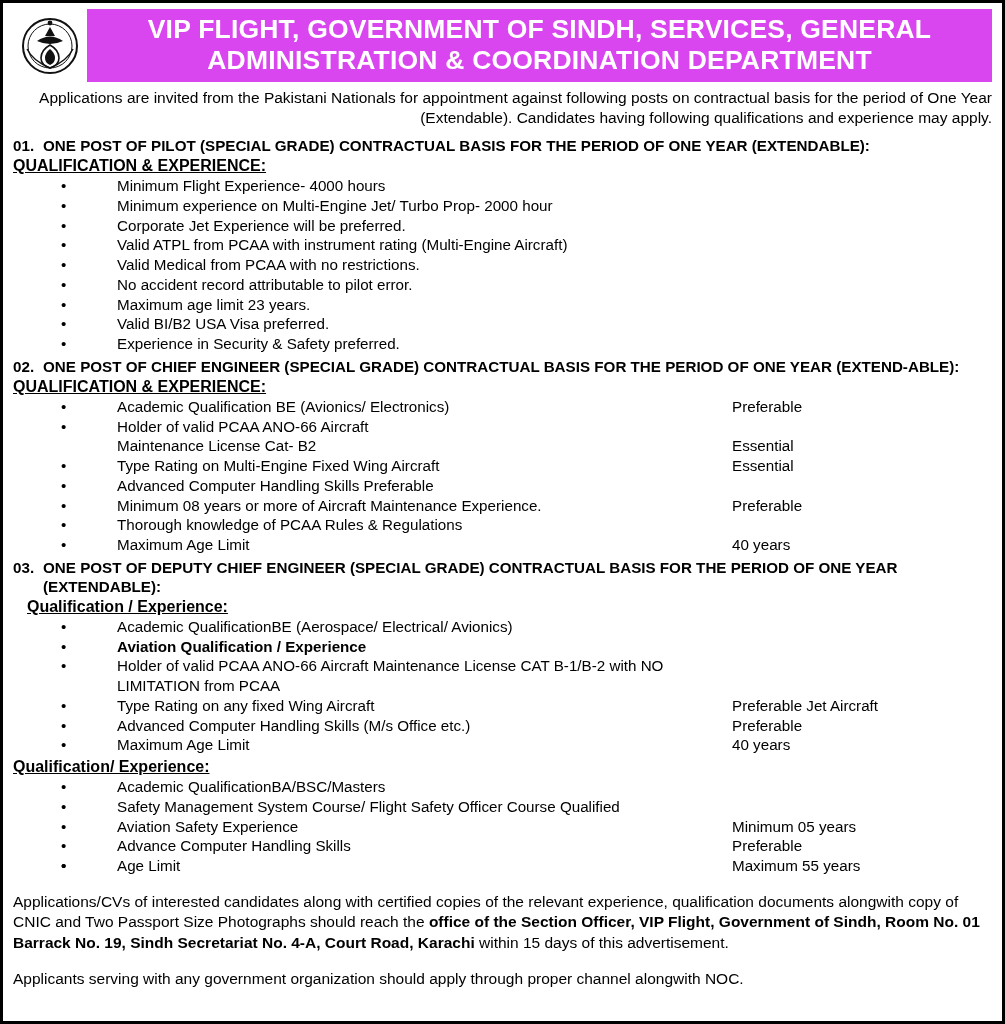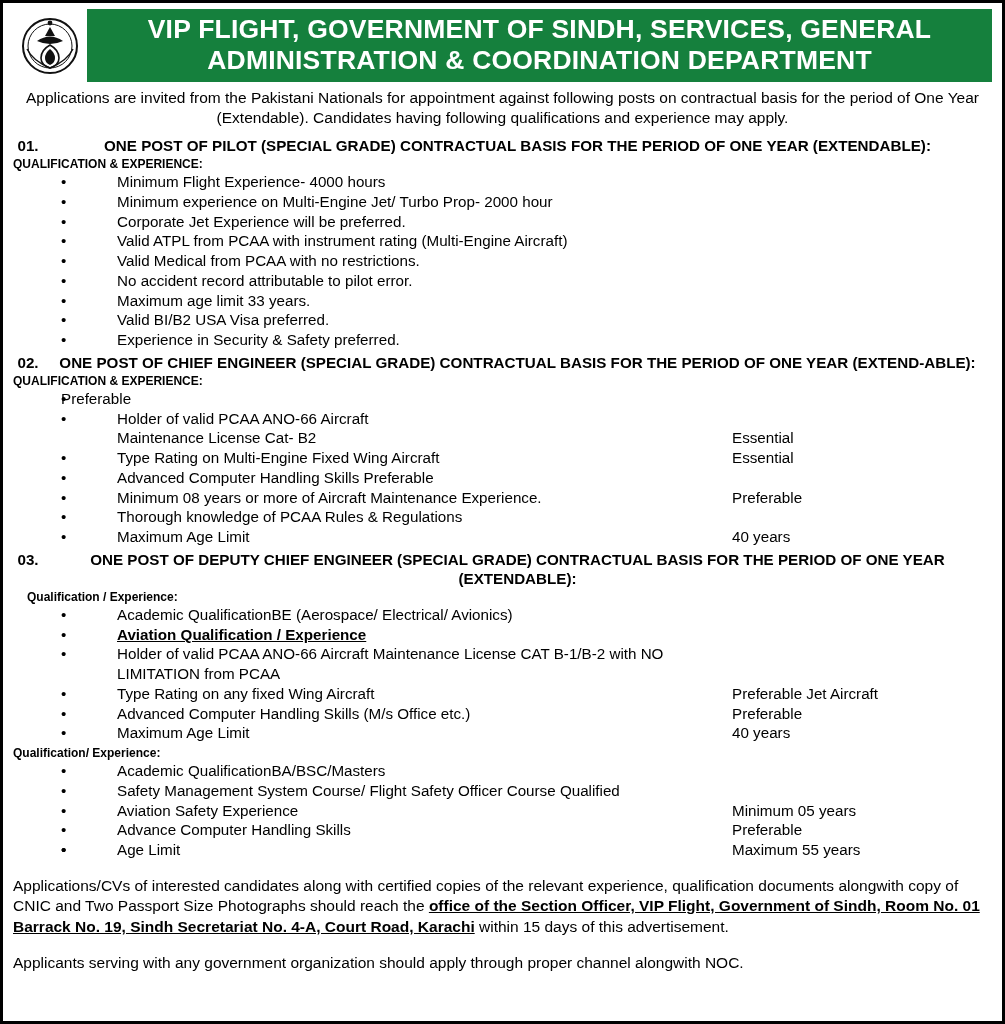--- a/index.html
+++ b/index.html
@@ -31,60 +31,60 @@
   .crest {
     width: 74px;
     min-width: 74px;
     display: flex;
     align-items: center;
     justify-content: center;
   }
   .crest svg { display: block; }
   .header-bar {
     flex: 1;
-    background: #15803d;
+    background: #d946ef;
     color: #fff;
     text-align: center;
     padding: 5px 8px 7px 8px;
     display: flex;
     flex-direction: column;
     justify-content: center;
   }
   .header-bar .line {
     font-size: 26.5px;
     font-weight: bold;
     letter-spacing: 0.2px;
     line-height: 1.16;
   }
   
   .intro {
     font-size: 15.5px;
     line-height: 1.28;
     margin: 4px 0 8px 0;
-    text-align: center;
+    text-align: right;
   }
   .post-head {
     font-size: 15.2px;
     font-weight: bold;
     line-height: 1.25;
     margin-top: 2px;
     display: flex;
-    text-align: center;
   }
   .post-head .num {
     width: 30px;
     min-width: 30px;
   }
   .post-head .txt {
     flex: 1;
   }
   .sub-head {
-    font-size: 12px;
+    font-size: 16px;
     font-weight: bold;
     margin: 2px 0 1px 0;
+    text-decoration: underline;
   }
   .sub-head.indent { padding-left: 14px; }
   ul.bullets {
     list-style: none;
     margin: 0 0 3px 0;
     padding: 0;
   }
   ul.bullets li {
     display: flex;
     font-size: 15.2px;
@@ -100,21 +100,21 @@
   ul.bullets li .item-text {
     padding-left: 56px;
     flex: 1;
     box-sizing: border-box;
   }
   ul.bullets li .item-right {
     width: 260px;
     min-width: 260px;
     box-sizing: border-box;
   }
-  .b { font-weight: bold; text-decoration: underline; }
+  .b { font-weight: bold; }
   .closing {
     font-size: 15.5px;
     line-height: 1.32;
     margin-top: 12px;
   }
   .closing p { margin: 16px 0 9px 0; }
 </style>
 </head>
 <body>
 
@@ -174,21 +174,21 @@
           <span class="item-text">Valid Medical from PCAA with no restrictions.</span>
           <span class="item-right"></span>
         </li>
         <li class="list-item">
           <span class="bullet">•</span>
           <span class="item-text">No accident record attributable to pilot error.</span>
           <span class="item-right"></span>
         </li>
         <li class="list-item">
           <span class="bullet">•</span>
-          <span class="item-text">Maximum age limit 33 years.</span>
+          <span class="item-text">Maximum age limit 23 years.</span>
           <span class="item-right"></span>
         </li>
         <li class="list-item">
           <span class="bullet">•</span>
           <span class="item-text">Valid BI/B2 USA Visa preferred.</span>
           <span class="item-right"></span>
         </li>
         <li class="list-item">
           <span class="bullet">•</span>
           <span class="item-text">Experience in Security &amp; Safety preferred.</span>
@@ -196,20 +196,21 @@
         </li>
       </ul>
       <div class="post-head">
         <div class="num">02.</div>
         <div class="txt">ONE POST OF CHIEF ENGINEER (SPECIAL GRADE) CONTRACTUAL BASIS FOR THE PERIOD OF ONE YEAR (EXTEND-ABLE):</div>
       </div>
       <div class="sub-head">QUALIFICATION &amp; EXPERIENCE:</div>
       <ul class="bullets">
         <li class="list-item">
           <span class="bullet">•</span>
+          <span class="item-text">Academic Qualification BE (Avionics/ Electronics)</span>
           <span class="item-right">Preferable</span>
         </li>
         <li class="list-item">
           <span class="bullet">•</span>
           <span class="item-text">Holder of valid PCAA ANO-66 Aircraft</span>
           <span class="item-right"></span>
         </li>
         <li class="list-item nobullet">
           <span class="item-text">Maintenance License Cat- B2</span>
           <span class="item-right">Essential</span>

